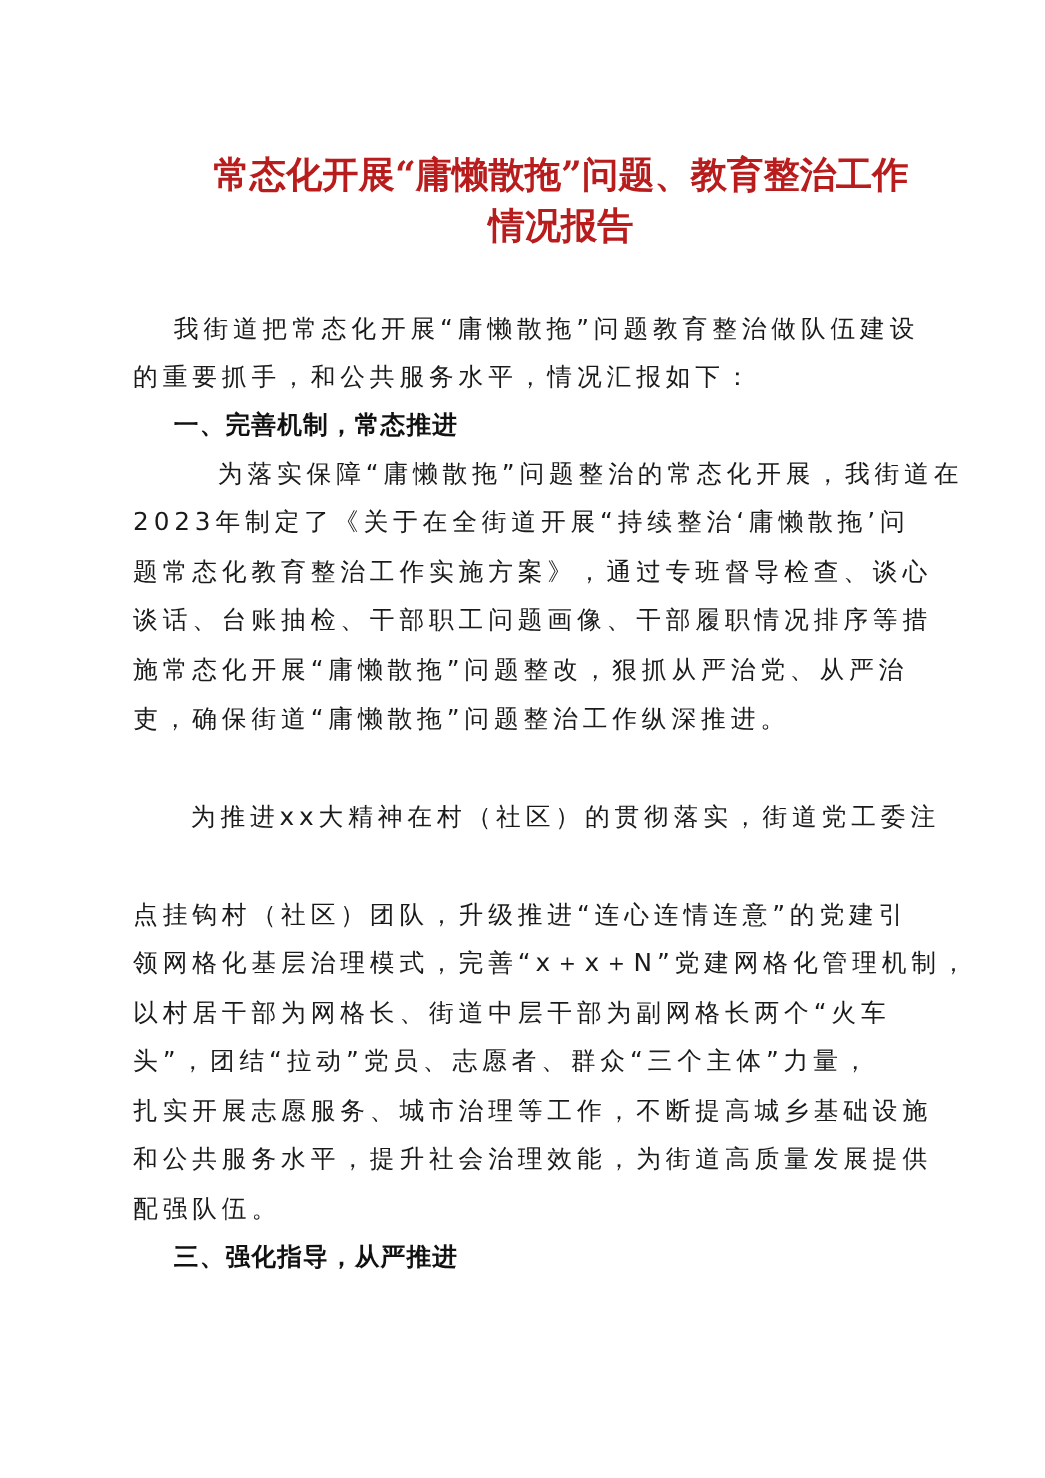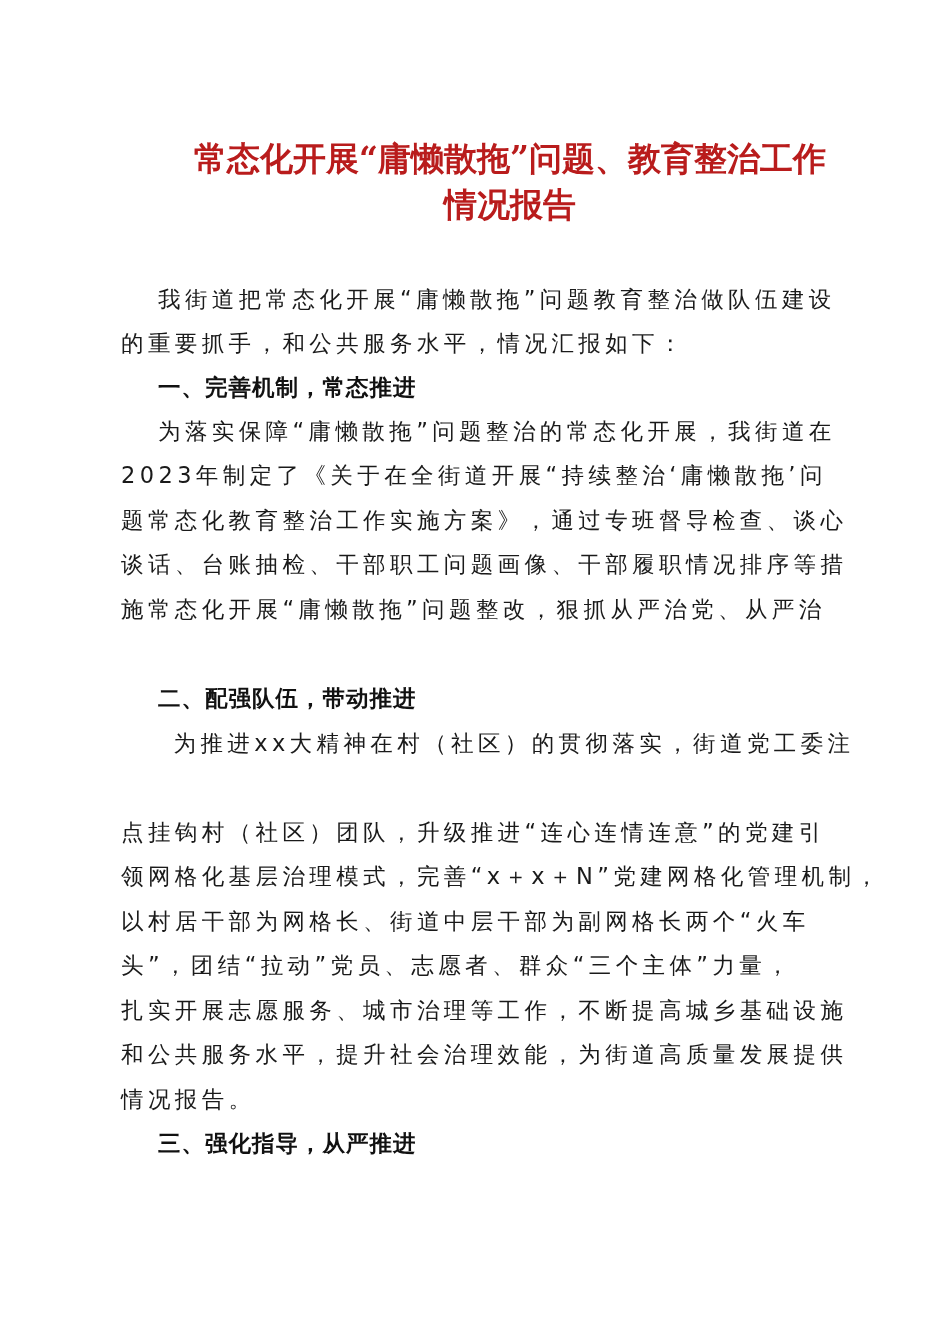--- a/index.html
+++ b/index.html
@@ -32,30 +32,30 @@
 <body>
 
 <div class="page">
   <div class="title l1">常态化开展“庸懒散拖”问题、教育整治工作</div>
   <div class="title l2">情况报告</div>
 
   <div class="line indent" style="top:284px;">我街道把常态化开展“庸懒散拖”问题教育整治做队伍建设</div>
   <div class="line" style="top:328px;">的重要抓手，和公共服务水平，情况汇报如下：</div>
 
   <div class="heading" style="top:372px;">一、完善机制，常态推进</div>
-  <div class="line indent" style="top:416px;">为落实保障“庸懒散拖”问题整治的常态化开展，我街道在</div>
+  <div class="line indent" style="top:416px;margin-left:40px;">为落实保障“庸懒散拖”问题整治的常态化开展，我街道在</div>
   <div class="line" style="top:460px;">2023年制定了《关于在全街道开展“持续整治‘庸懒散拖’问</div>
   <div class="line" style="top:505px;">题常态化教育整治工作实施方案》，通过专班督导检查、谈心</div>
   <div class="line" style="top:549px;">谈话、台账抽检、干部职工问题画像、干部履职情况排序等措</div>
   <div class="line" style="top:594px;">施常态化开展“庸懒散拖”问题整改，狠抓从严治党、从严治</div>
+  <div class="line" style="top:639px;">吏，确保街道“庸懒散拖”问题整治工作纵深推进。</div>
 
-  <div class="heading" style="top:683px;">二、配强队伍，带动推进</div>
   <div class="line indent" style="top:728px;text-align:center;">为推进xx大精神在村（社区）的贯彻落实，街道党工委注</div>
   <div class="line" style="top:817px;">点挂钩村（社区）团队，升级推进“连心连情连意”的党建引</div>
   <div class="line" style="top:861px;">领网格化基层治理模式，完善“x＋x＋N”党建网格化管理机制，</div>
   <div class="line" style="top:906px;">以村居干部为网格长、街道中层干部为副网格长两个“火车</div>
   <div class="line" style="top:950px;">头”，团结“拉动”党员、志愿者、群众“三个主体”力量，</div>
   <div class="line" style="top:995px;">扎实开展志愿服务、城市治理等工作，不断提高城乡基础设施</div>
   <div class="line" style="top:1039px;">和公共服务水平，提升社会治理效能，为街道高质量发展提供</div>
-  <div class="line" style="top:1084px;">情况报告。</div>
+  <div class="line" style="top:1084px;">配强队伍。</div>
 
   <div class="heading" style="top:1128px;">三、强化指导，从严推进</div>
 </div>
 
 </body></html>

